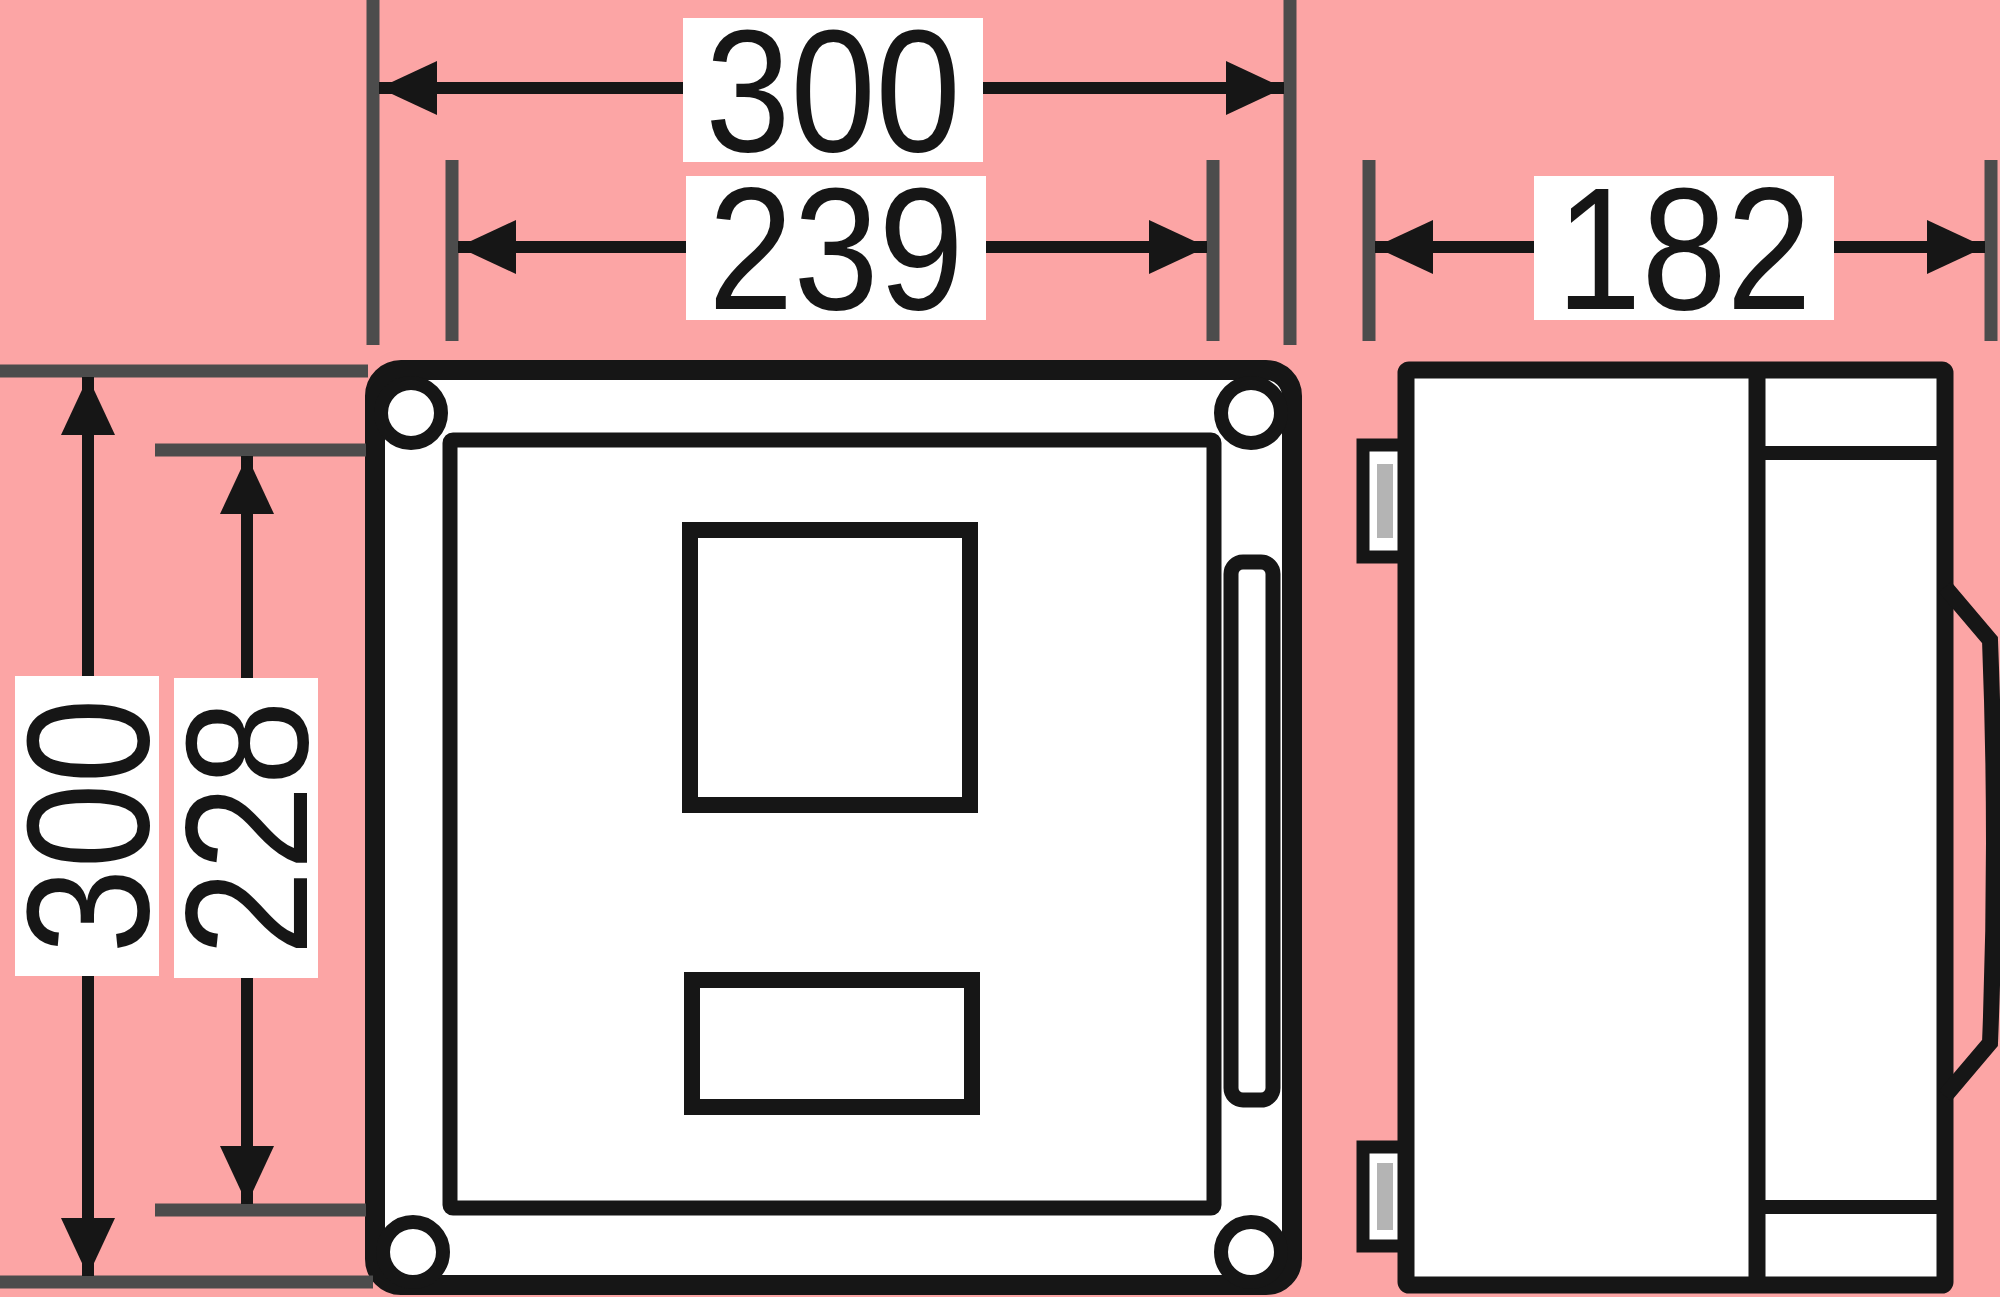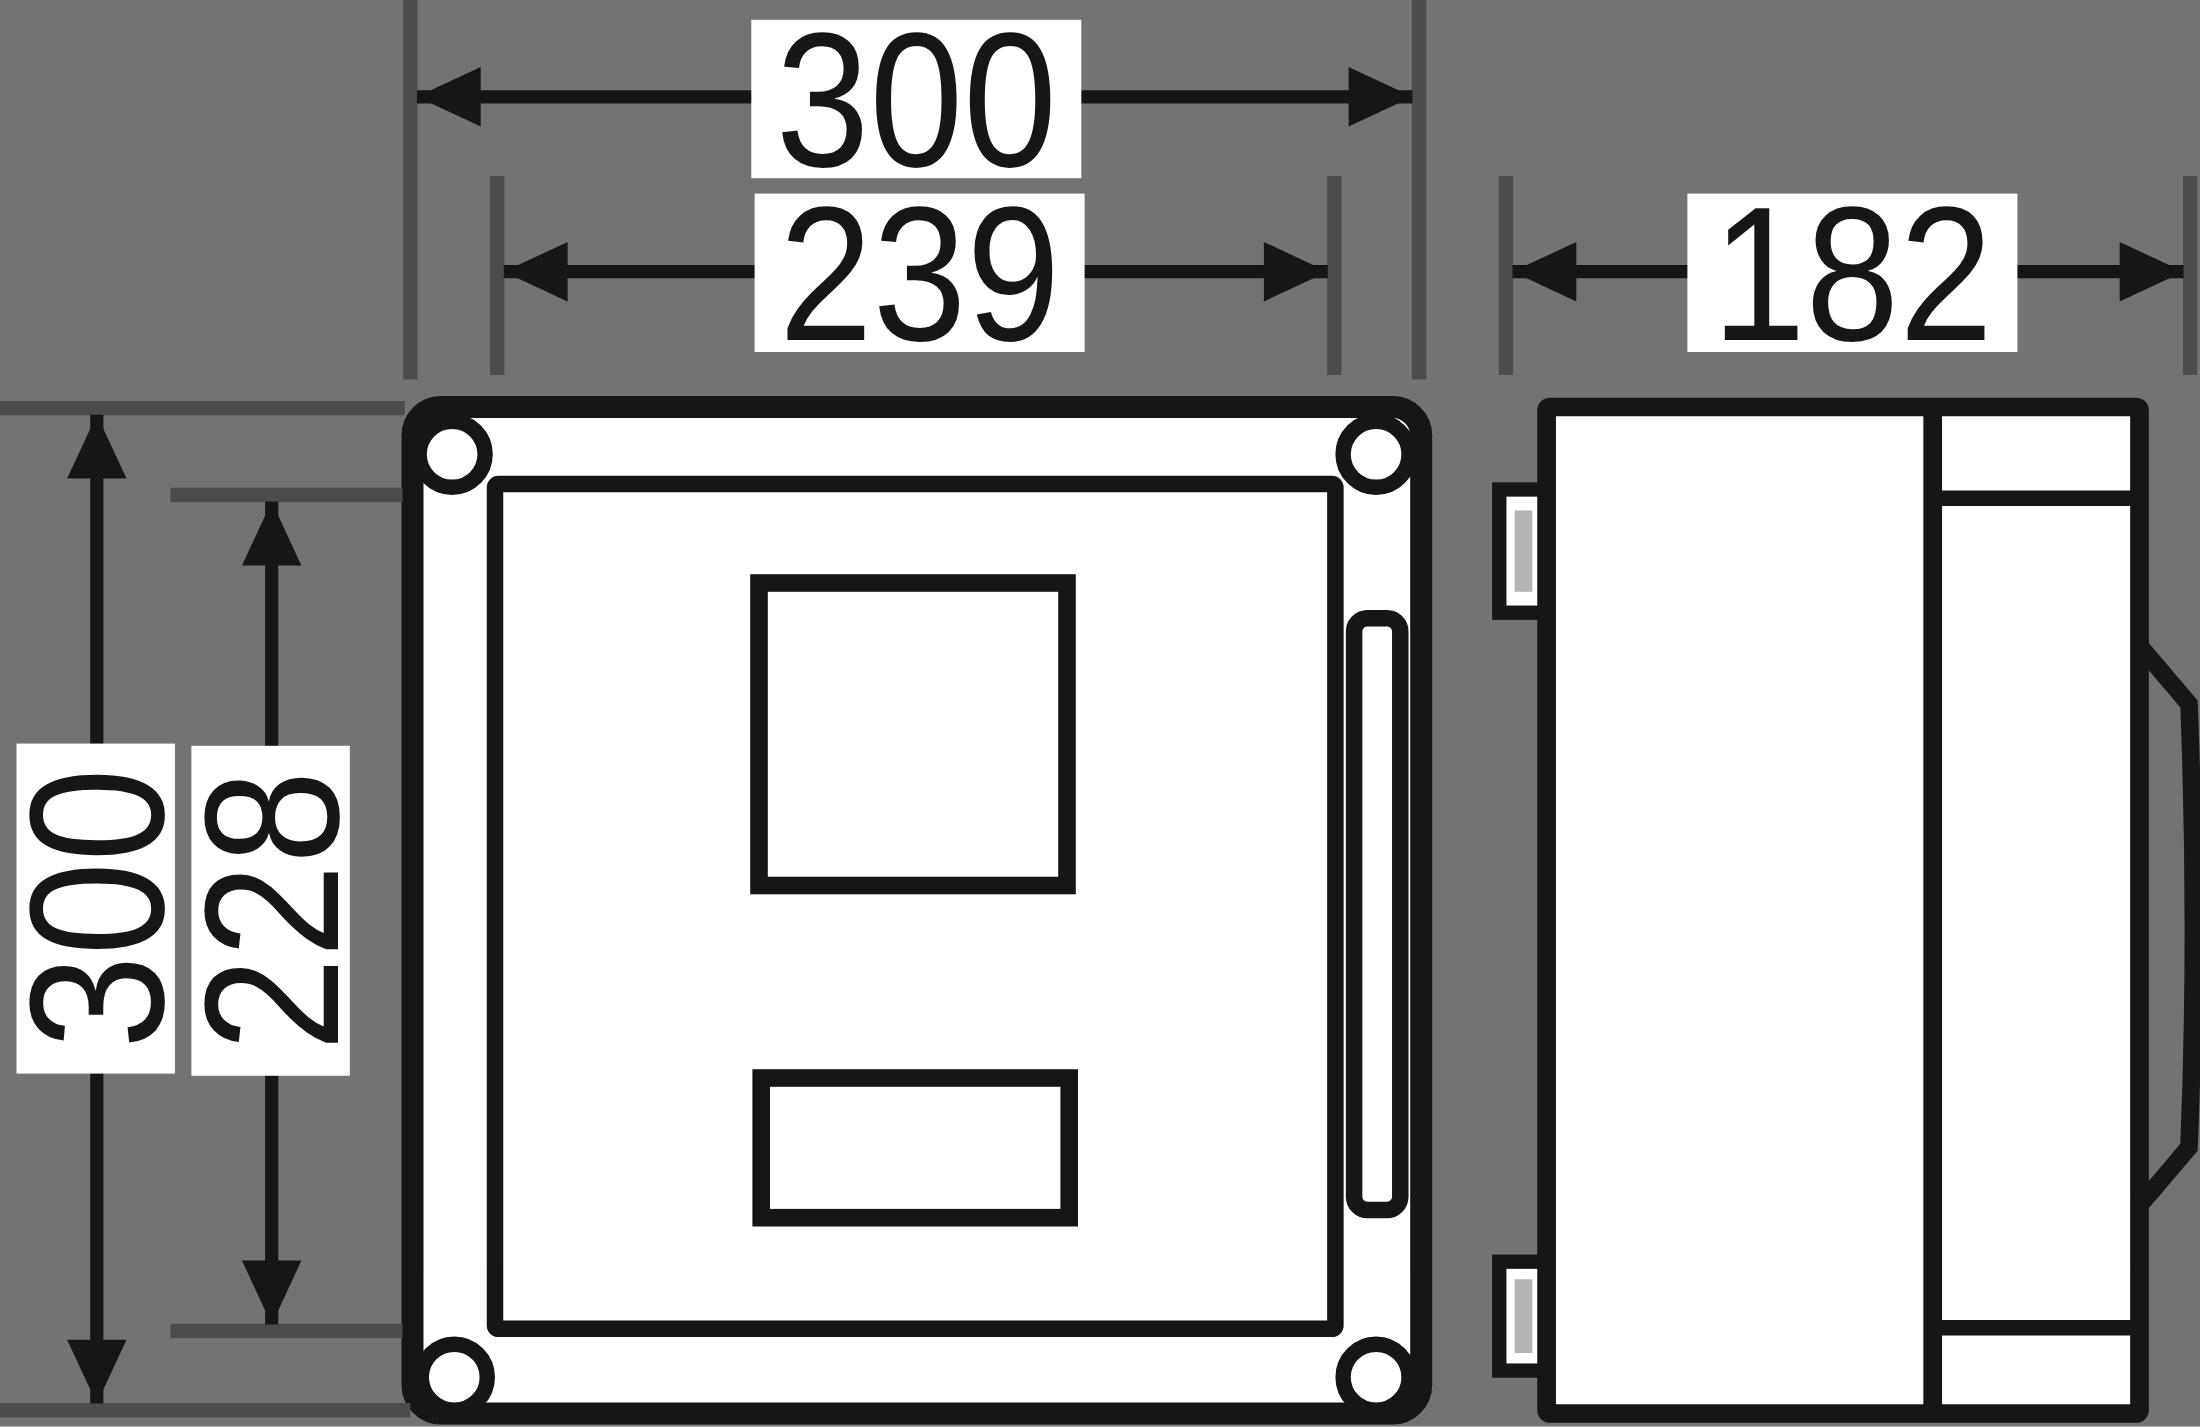--- a/index.html
+++ b/index.html
@@ -4,21 +4,21 @@
 <style>
   html, body {
     margin: 0;
     padding: 0;
     background: #ffffff;
   }
   .drawing-wrap {
     position: relative;
     width: 2000px;
     height: 1297px;
-    background: #737373;
+    background: #fca5a5;
     overflow: hidden;
   }
   svg {
     display: block;
     width: 2000px;
     height: 1297px;
   }
   text.dim-label {
     font-family: "Liberation Sans", sans-serif;
     font-size: 174px;

